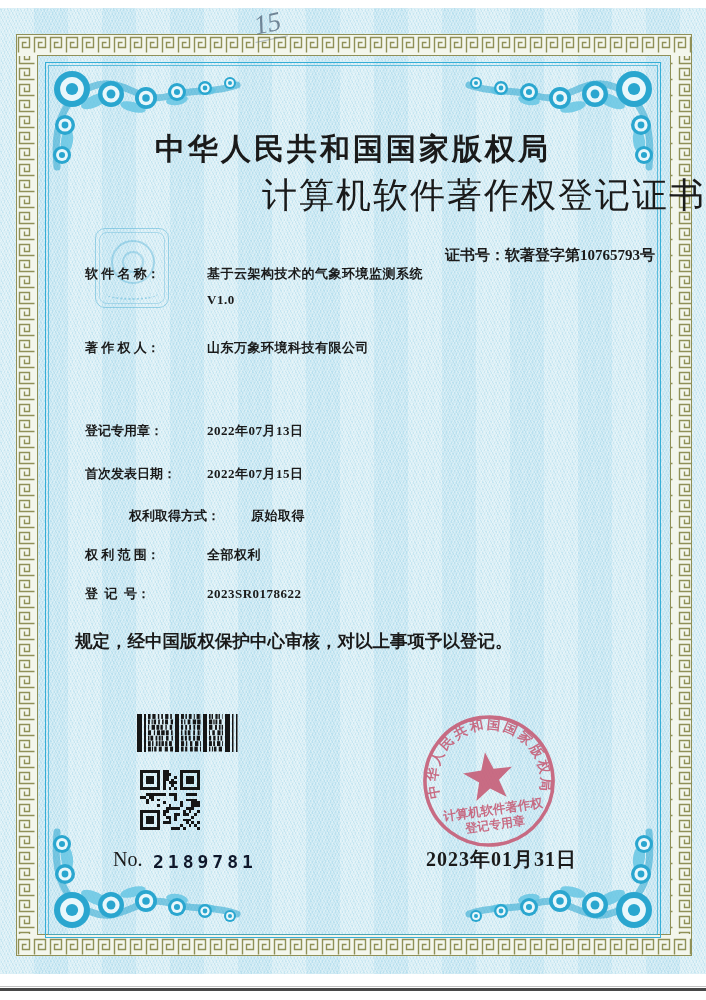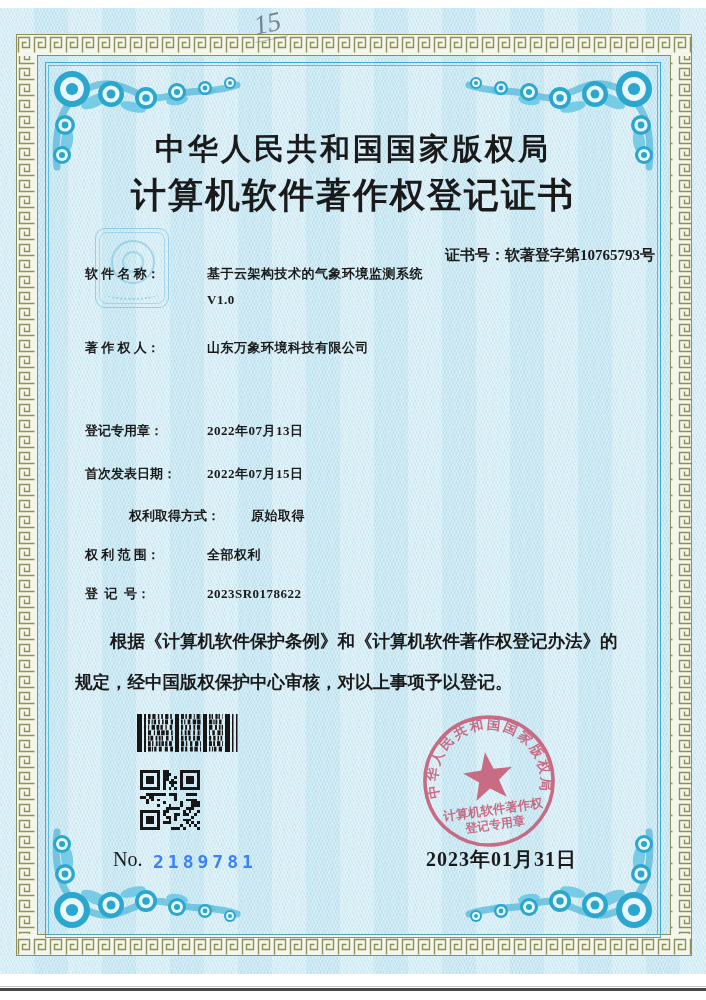--- a/index.html
+++ b/index.html
@@ -34,41 +34,41 @@
       border:2px solid rgba(80,175,212,.35);}
   .wm-wave{position:absolute;left:10px;bottom:7px;width:52px;height:10px;
       border-bottom:2px dotted rgba(80,175,212,.45);border-radius:50%;}
   
   .handnote{position:absolute;left:252px;top:8px;font-style:italic;font-size:27px;
       color:#5f7386;transform:rotate(-12deg);opacity:.85;z-index:5;
       border-bottom:1px solid rgba(95,115,134,.55);padding:0 4px 0 2px;}
   
   .title1{position:absolute;left:0;right:0;top:129px;text-align:center;font-weight:bold;
       font-size:30px;letter-spacing:3px;z-index:2;}
-  .title2{position:absolute;left:0;right:0;top:172px;text-align:center;font-weight:bold;
+  .title2{position:absolute;left:0;right:0;top:172px;text-align:right;font-weight:normal;
       font-size:35px;letter-spacing:2px;z-index:2;}
   .certno{position:absolute;left:430px;top:229px;font-size:15px;font-weight:bold;z-index:2;white-space:pre;}
   .certno .lbl{}
   
   .frow{position:absolute;left:85px;display:flex;z-index:2;font-size:13px;font-weight:bold;line-height:26px;}
   .flabel{width:122px;flex:none;white-space:pre;}
   .fvalue{white-space:pre;letter-spacing:.5px;}
   .r1{top:261px;} .r2{top:335px;} .r3{top:418px;} .r4{top:461px;}
   .r5{top:503px;margin-left:44px;} .r6{top:542px;} .r7{top:581px;}
   
   .statement{position:absolute;left:75px;top:621px;width:556px;z-index:2;
       font-size:17.5px;font-weight:bold;line-height:41px;}
   .statement .l1{padding-left:35px;}
   
   .barcode{position:absolute;left:137px;top:714px;width:106px;height:38px;z-index:2;}
   .qrcode{position:absolute;left:140px;top:770px;width:60px;height:60px;z-index:2;}
   
   .no-label{position:absolute;left:113px;top:848px;font-size:20px;z-index:2;}
   .no-value{position:absolute;left:153px;top:851px;font-size:18px;font-weight:bold;z-index:2;
-      font-family:"DejaVu Sans Mono","Liberation Mono",monospace;color:#3b82f6;letter-spacing:4px;}
+      font-family:"DejaVu Sans Mono","Liberation Mono",monospace;color:#0f172a;letter-spacing:4px;}
   .issue-date{position:absolute;left:426px;top:846px;font-size:20px;font-weight:bold;
       letter-spacing:1px;z-index:2;}
   
   .seal{position:absolute;left:407px;top:699px;width:164px;height:164px;z-index:3;
       transform:rotate(-8deg);opacity:.88;}
   
   .scanline{position:absolute;left:0;top:988px;width:706px;height:3px;background:#474747;z-index:6;}
   .scanline2{position:absolute;left:0;top:986px;width:706px;height:1px;background:#9a9a9a;opacity:.6;z-index:6;}
 </style>
 </head>
@@ -264,21 +264,20 @@
   <div class="frow r6">
     <div class="flabel">权 利 范 围：</div>
     <div class="fvalue">全部权利</div>
   </div>
   <div class="frow r7">
     <div class="flabel">登  记  号：</div>
     <div class="fvalue">2023SR0178622</div>
   </div>
 
   <div class="statement">
-    <div class="l1">根据《计算机软件保护条例》和《计算机软件著作权登记办法》的</div>
     <div class="l2">规定，经中国版权保护中心审核，对以上事项予以登记。</div>
   </div>
 
   <svg class="barcode" viewBox="0 0 106 38" preserveAspectRatio="none">
       <rect x="0" y="0" width="5" height="38" fill="#161616"></rect>
       <rect x="7" y="0" width="2" height="38" fill="#161616"></rect>
       <rect x="38" y="0" width="4" height="38" fill="#161616"></rect>
       <rect x="66" y="0" width="4" height="38" fill="#161616"></rect>
       <rect x="88" y="0" width="5" height="38" fill="#161616"></rect>
       <rect x="95" y="0" width="1.5" height="38" fill="#161616"></rect>

